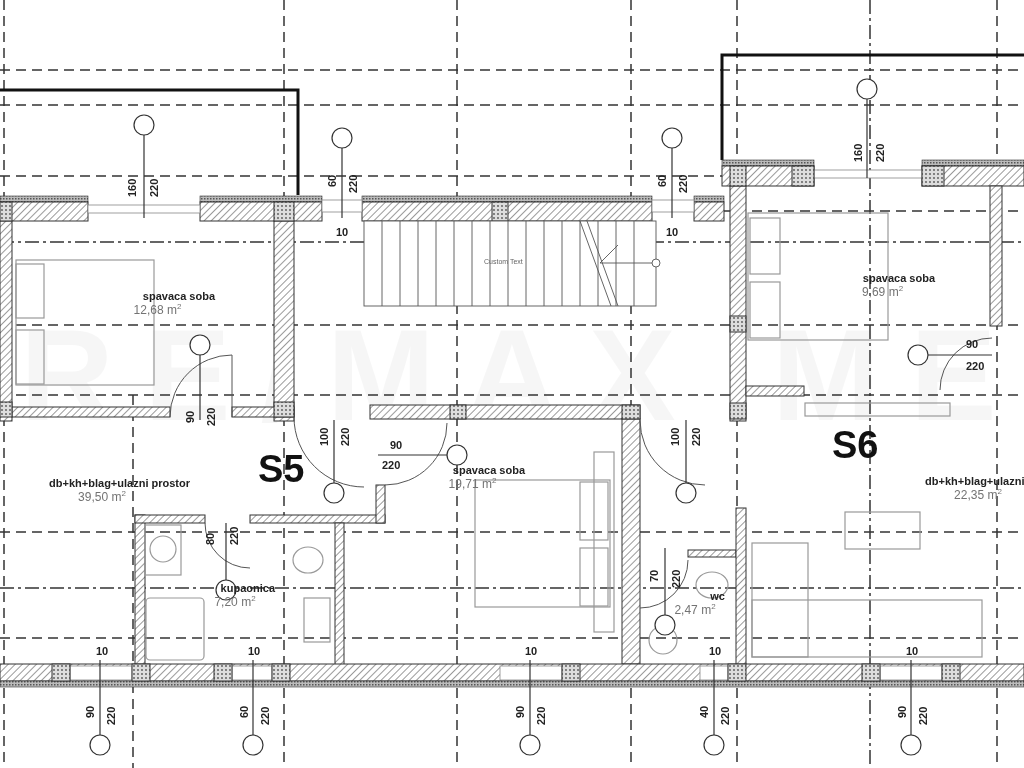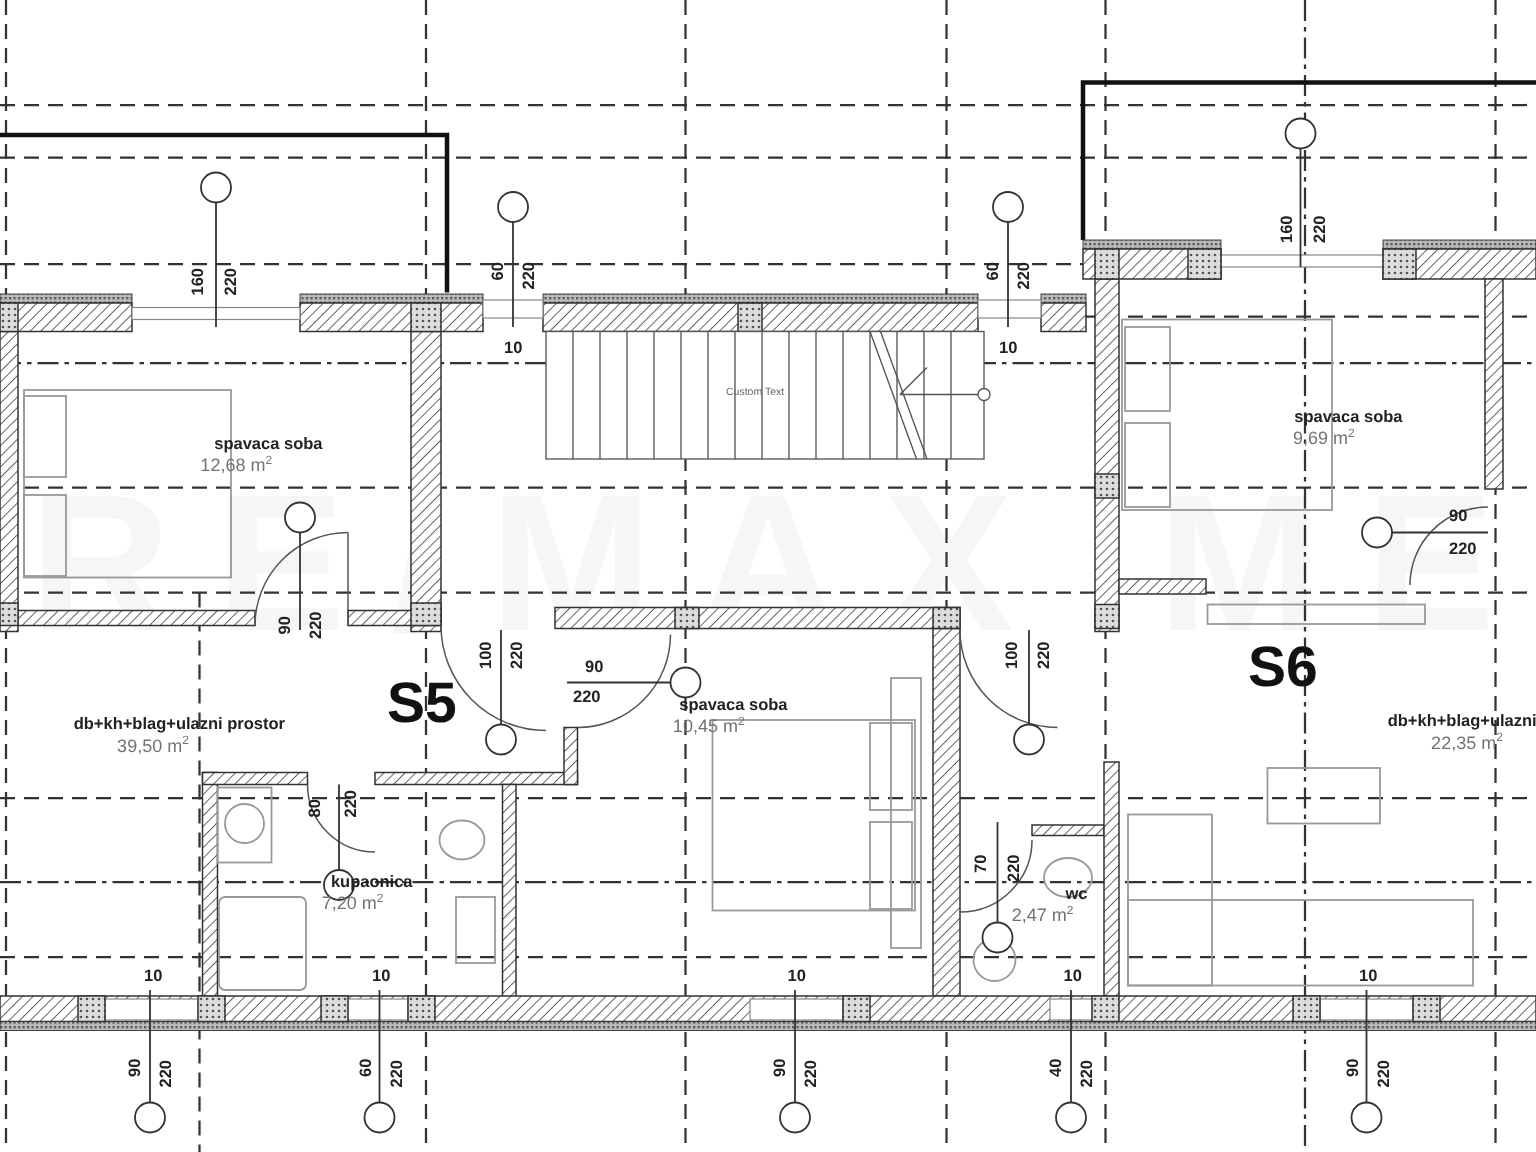--- a/index.html
+++ b/index.html
@@ -241,21 +241,21 @@
 <div class="lbl" style="left:14px;top:477px;width:176px;text-align:center;">
   <div class="room-name">db+kh+blag+ulazni prostor</div>
   <div class="room-area"><span>39,50</span> <span>m</span><sup>2</sup></div>
 </div>
 <div class="lbl" style="left:195px;top:582px;width:80px;text-align:center;">
   <div class="room-name">kupaonica</div>
   <div class="room-area"><span>7,20</span> <span>m</span><sup>2</sup></div>
 </div>
 <div class="lbl" style="left:420px;top:464px;width:105px;text-align:center;">
   <div class="room-name">spavaca soba</div>
-  <div class="room-area"><span>10,45</span> <span>m</span><sup>2</sup></div>
+  <div class="room-area"><span>19,71</span> <span>m</span><sup>2</sup></div>
 </div>
 <div class="lbl" style="left:665px;top:590px;width:60px;text-align:center;">
   <div class="room-name">wc</div>
   <div class="room-area"><span>2,47</span> <span>m</span><sup>2</sup></div>
 </div>
 <div class="lbl" style="left:830px;top:272px;width:105px;text-align:center;">
   <div class="room-name">spavaca soba</div>
   <div class="room-area"><span>9,69</span> <span>m</span><sup>2</sup></div>
 </div>
 <div class="lbl" style="left:890px;top:475px;width:176px;text-align:center;">

